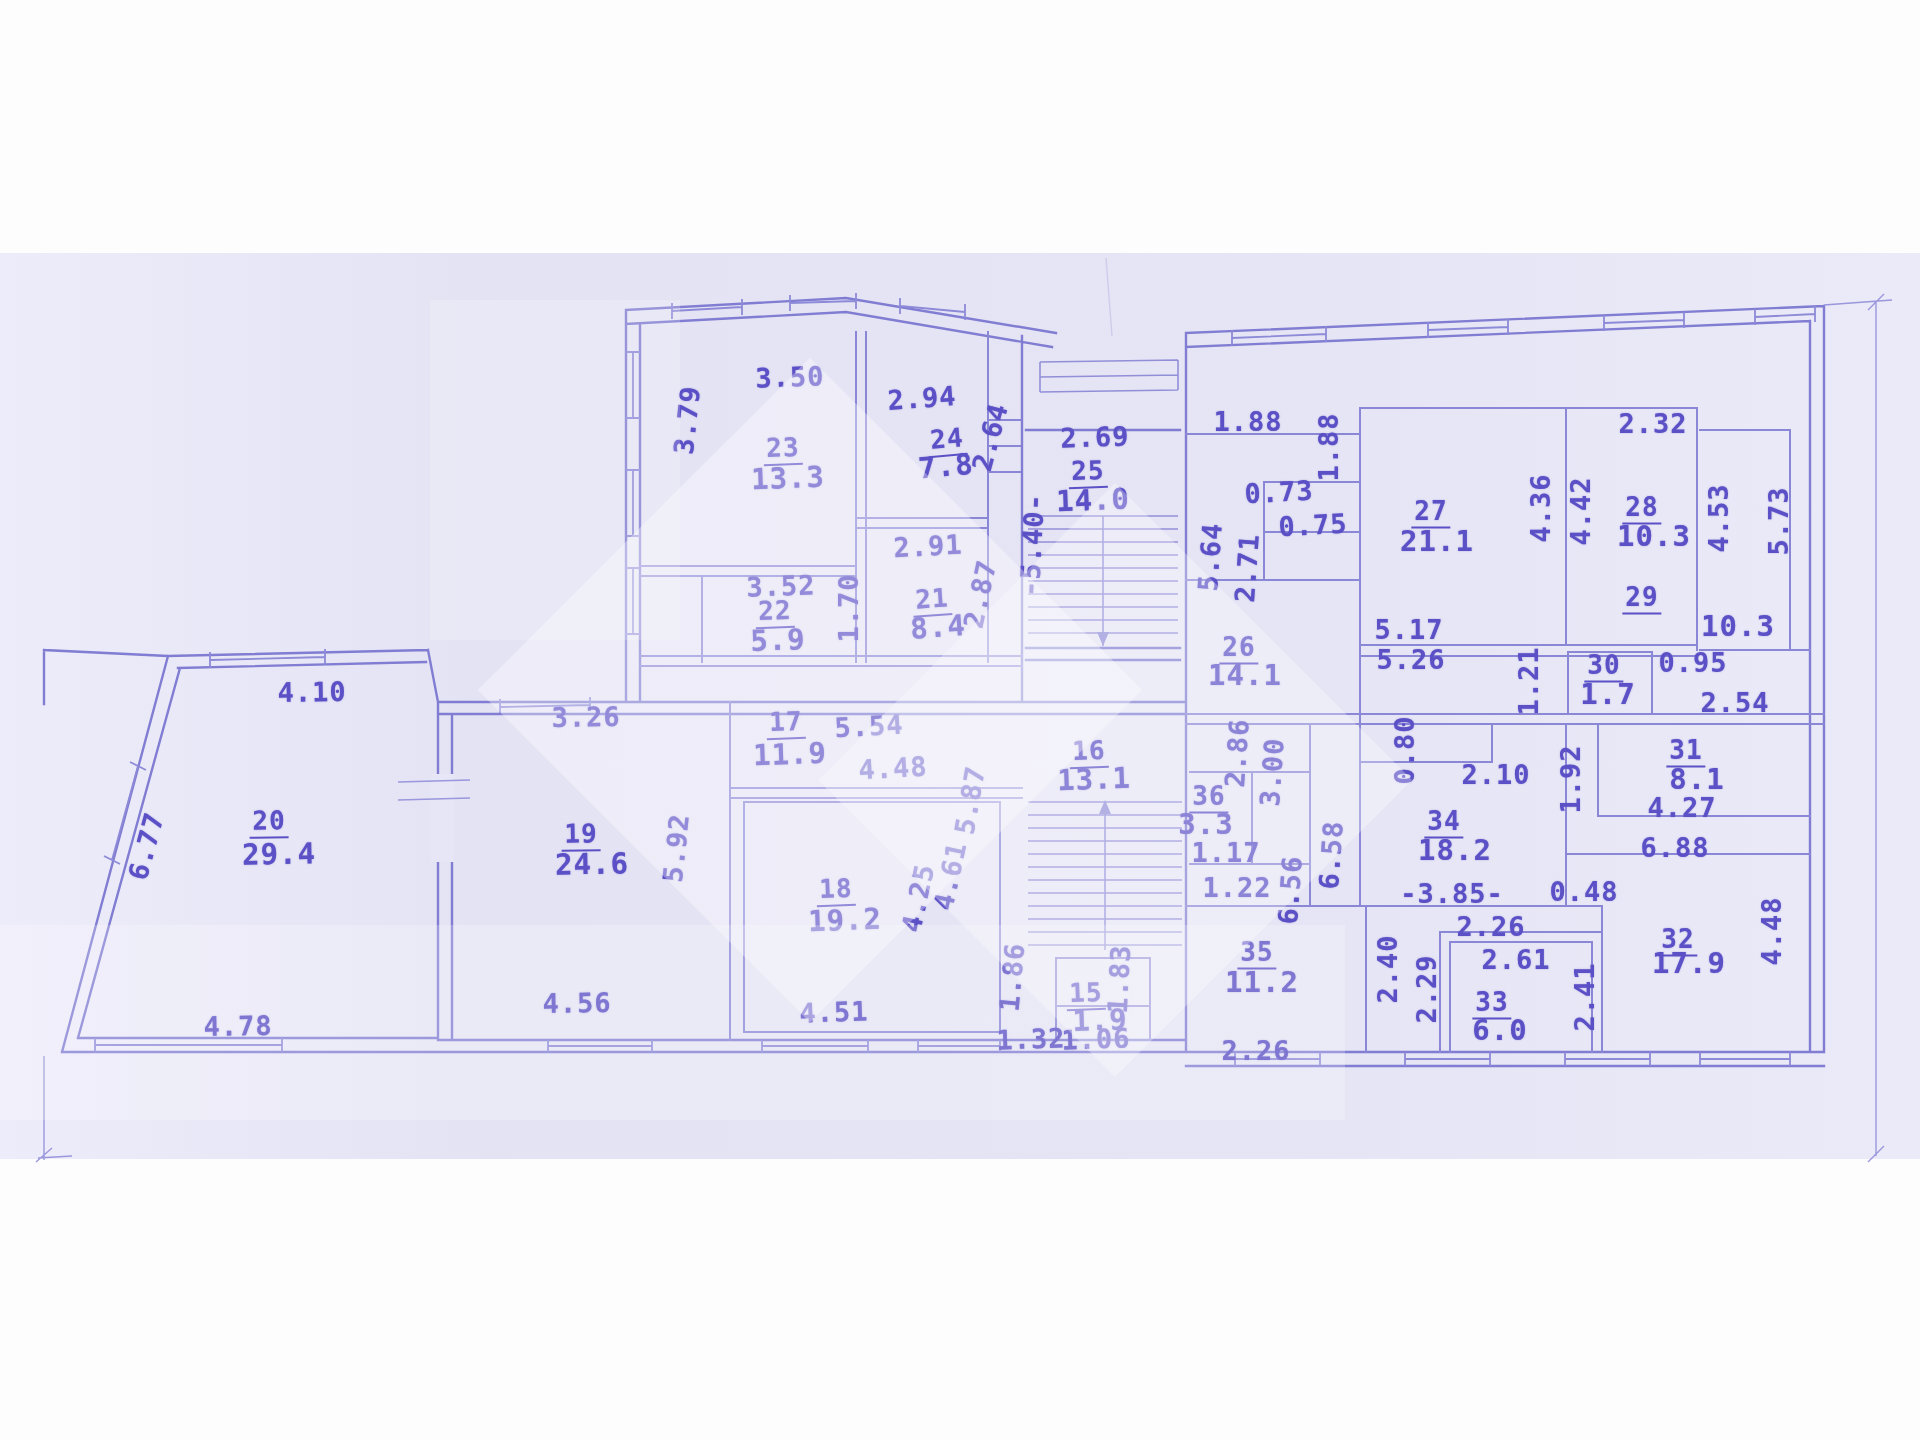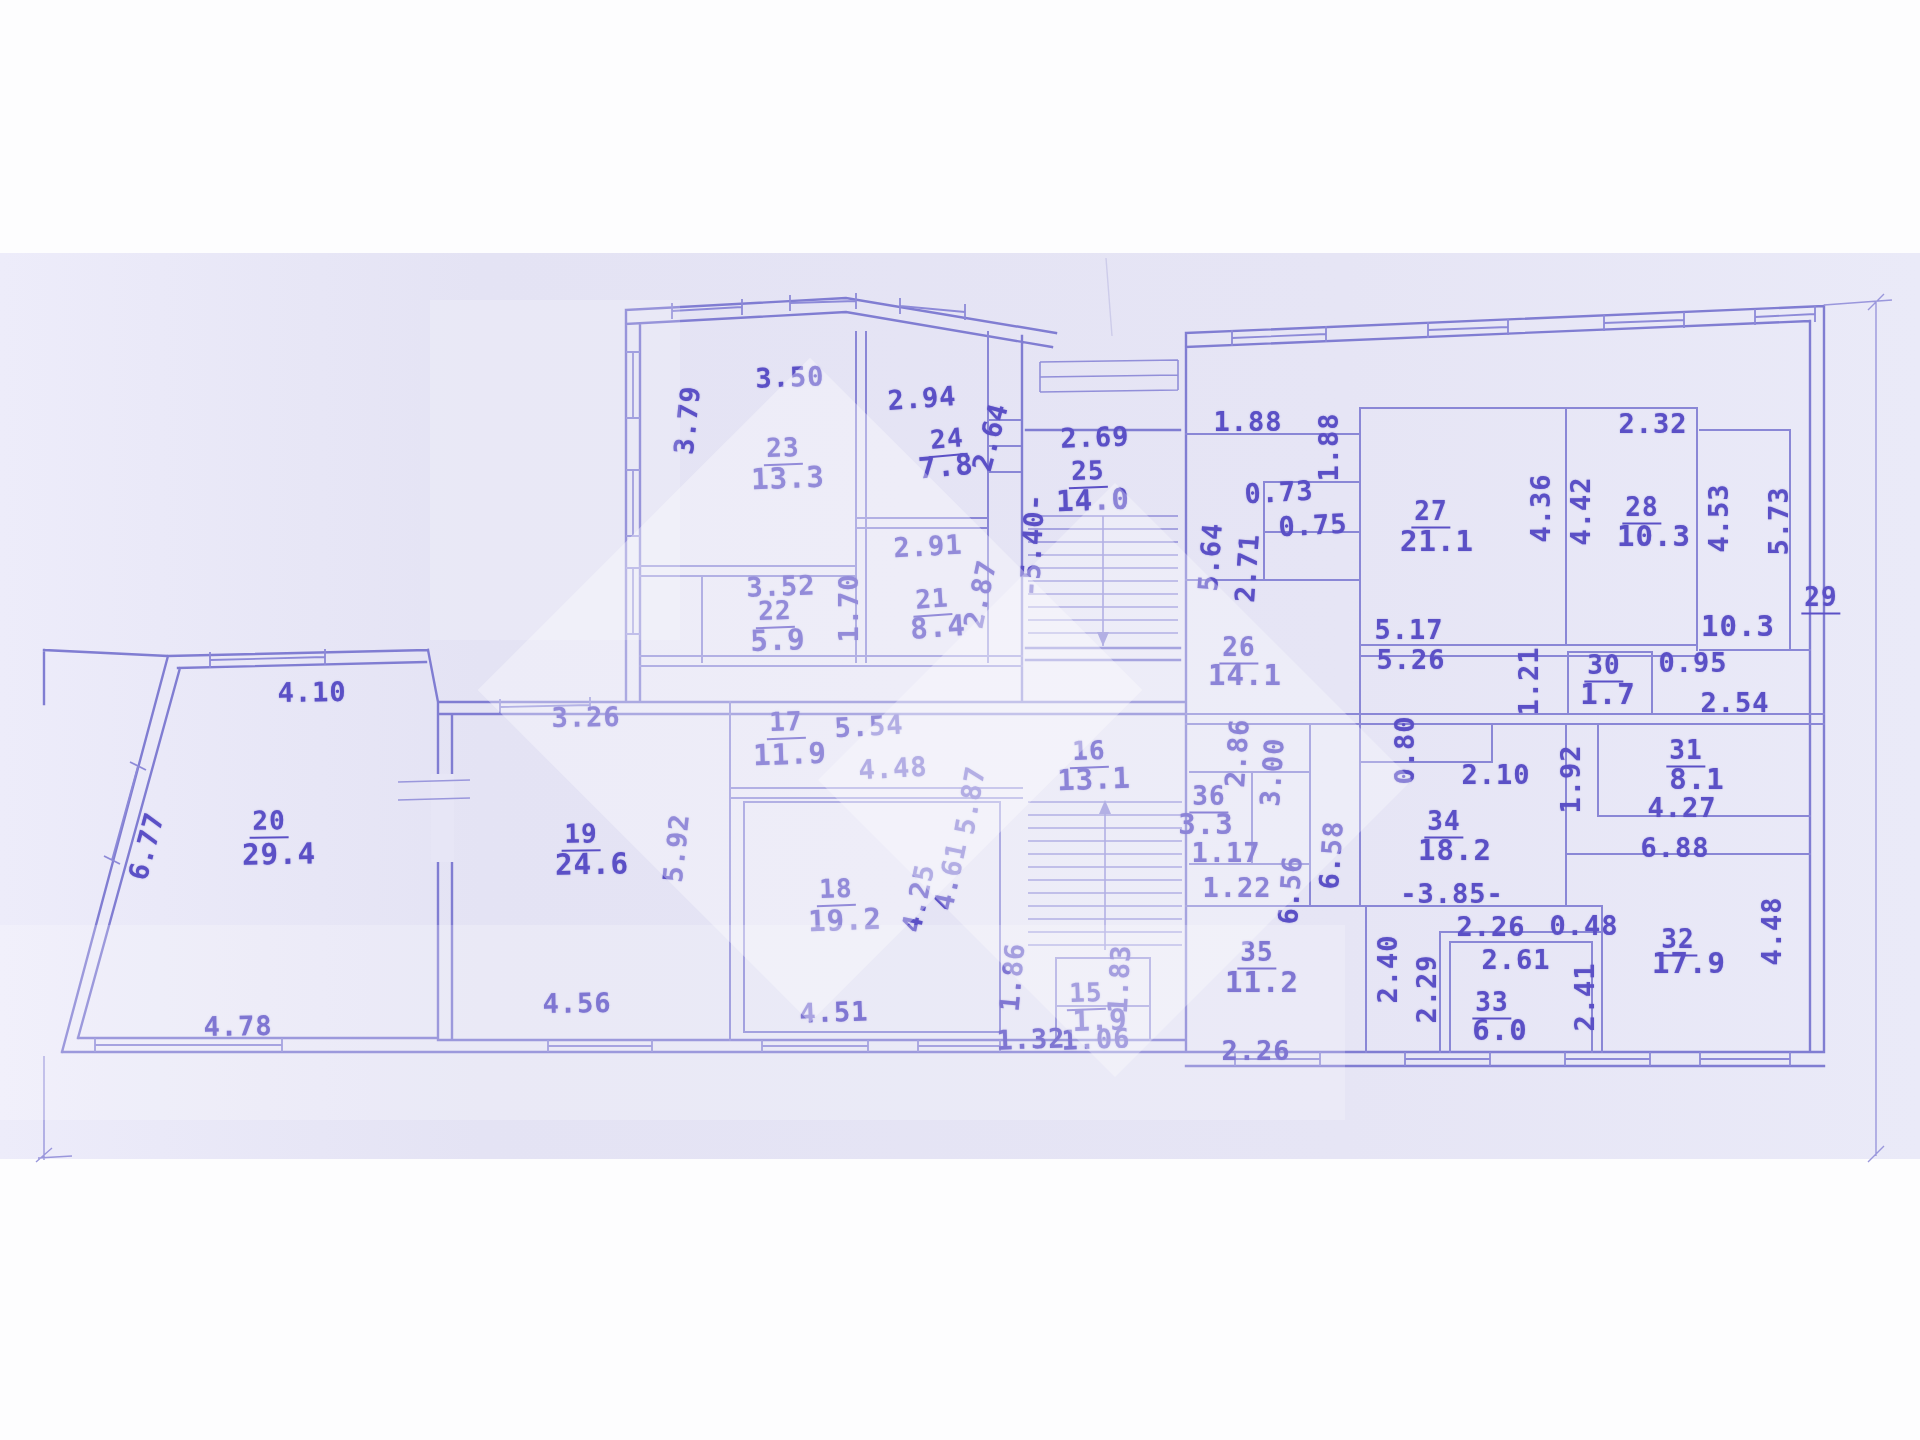--- a/index.html
+++ b/index.html
@@ -171,21 +171,21 @@
       <div class="lbl dim" style="left: 1247px; top: 568px; transform: translate(-50%, -50%) rotate(-86deg);">2.71</div>
       <div class="lbl num" style="left: 1431px; top: 512px;">27</div>
       <div class="lbl area" style="left: 1437px; top: 541px;">21.1</div>
       <div class="lbl dim" style="left: 1540px; top: 508px; transform: translate(-50%, -50%) rotate(-90deg);">4.36</div>
       <div class="lbl dim" style="left: 1580px; top: 511px; transform: translate(-50%, -50%) rotate(-90deg);">4.42</div>
       <div class="lbl dim" style="left: 1653px; top: 423px;">2.32</div>
       <div class="lbl num" style="left: 1642px; top: 508px;">28</div>
       <div class="lbl area" style="left: 1654px; top: 536px;">10.3</div>
       <div class="lbl dim" style="left: 1718px; top: 518px; transform: translate(-50%, -50%) rotate(-90deg);">4.53</div>
       <div class="lbl dim" style="left: 1778px; top: 521px; transform: translate(-50%, -50%) rotate(-90deg);">5.73</div>
-      <div class="lbl num" style="left: 1821px; top: 598px;">29</div>
+      <div class="lbl num" style="left: 1642px; top: 598px;">29</div>
       <div class="lbl area" style="left: 1738px; top: 626px;">10.3</div>
       <div class="lbl dim" style="left: 1409px; top: 629px;">5.17</div>
       <div class="lbl dim" style="left: 1411px; top: 659px;">5.26</div>
       <div class="lbl num" style="left: 1239px; top: 648px;">26</div>
       <div class="lbl area" style="left: 1245px; top: 675px;">14.1</div>
       <div class="lbl dim" style="left: 1693px; top: 662px;">0.95</div>
       <div class="lbl dim" style="left: 1735px; top: 702px;">2.54</div>
       <div class="lbl num" style="left: 1604px; top: 666px;">30</div>
       <div class="lbl area" style="left: 1608px; top: 694px;">1.7</div>
       <div class="lbl dim" style="left: 1528px; top: 681px; transform: translate(-50%, -50%) rotate(-90deg);">1.21</div>
@@ -201,21 +201,21 @@
       <div class="lbl dim" style="left: 1452px; top: 893px;">-3.85-</div>
       <div class="lbl dim" style="left: 1237px; top: 753px; transform: translate(-50%, -50%) rotate(-86deg);">2.86</div>
       <div class="lbl dim" style="left: 1272px; top: 772px; transform: translate(-50%, -50%) rotate(-86deg);">3.00</div>
       <div class="lbl num" style="left: 1209px; top: 797px;">36</div>
       <div class="lbl area" style="left: 1206px; top: 824px;">3.3</div>
       <div class="lbl dim" style="left: 1226px; top: 852px;">1.17</div>
       <div class="lbl dim" style="left: 1237px; top: 887px; text-align: right;">1.22</div>
       <div class="lbl dim" style="left: 1290px; top: 890px; transform: translate(-50%, -50%) rotate(-86deg);">6.56</div>
       <div class="lbl dim" style="left: 1331px; top: 855px; transform: translate(-50%, -50%) rotate(-86deg);">6.58</div>
       <div class="lbl dim" style="left: 1491px; top: 926px;">2.26</div>
-      <div class="lbl dim" style="left: 1584px; top: 925px;">0.48</div>
+      <div class="lbl dim" style="left: 1584px; top: 891px;">0.48</div>
       <div class="lbl num" style="left: 1678px; top: 940px;">32</div>
       <div class="lbl area" style="left: 1689px; top: 963px;">17.9</div>
       <div class="lbl dim" style="left: 1771px; top: 931px; transform: translate(-50%, -50%) rotate(-90deg);">4.48</div>
       <div class="lbl dim" style="left: 1504px; top: 959px; margin-left: 12px;">2.61</div>
       <div class="lbl dim" style="left: 1387px; top: 969px; transform: translate(-50%, -50%) rotate(-90deg);">2.40</div>
       <div class="lbl dim" style="left: 1426px; top: 989px; transform: translate(-50%, -50%) rotate(-90deg);">2.29</div>
       <div class="lbl num" style="left: 1492px; top: 1003px;">33</div>
       <div class="lbl area" style="left: 1500px; top: 1030px;">6.0</div>
       <div class="lbl dim" style="left: 1584px; top: 997px; transform: translate(-50%, -50%) rotate(-90deg);">2.41</div>
       <div class="lbl num" style="left: 1257px; top: 953px;">35</div>

